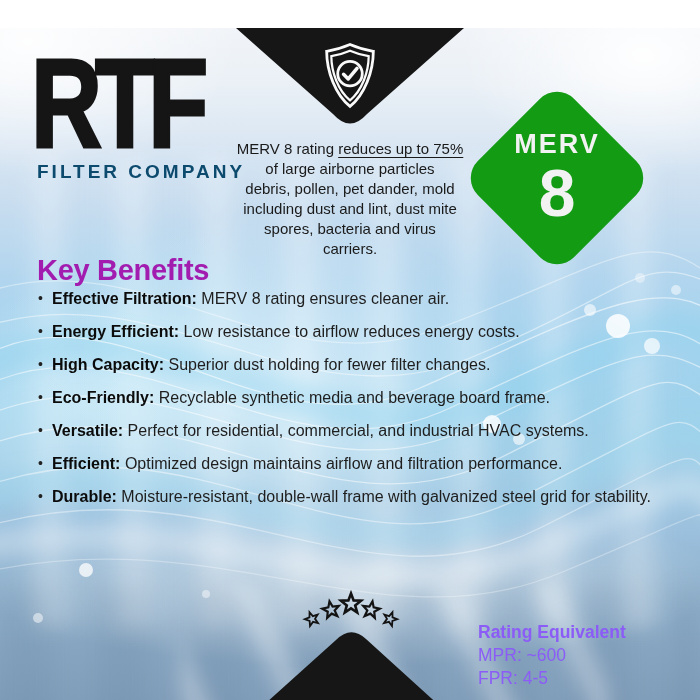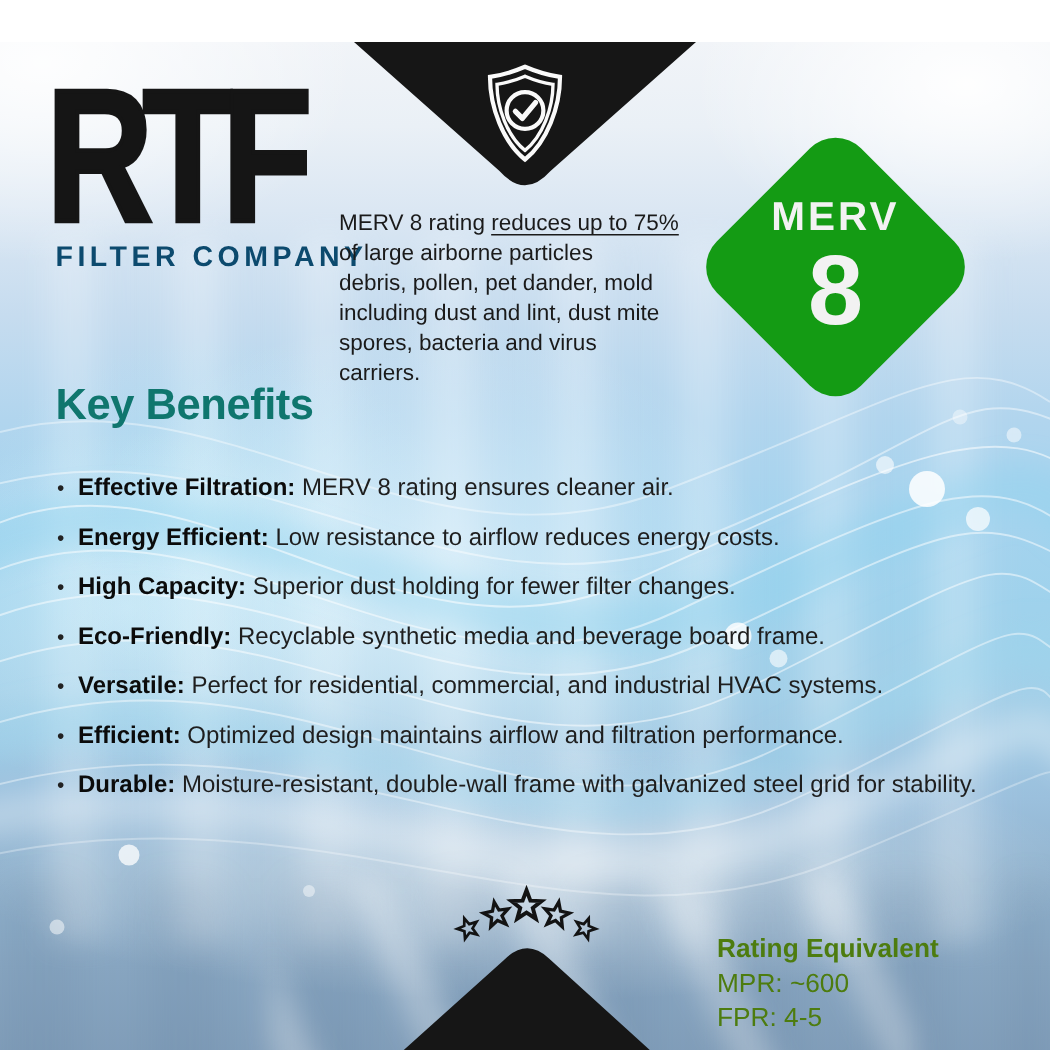--- a/index.html
+++ b/index.html
@@ -63,59 +63,59 @@
     white-space:nowrap;
   }
 
   
   .ribbon-top { position:absolute; left:0; top:0; width:700px; height:120px; }
   .shield { position:absolute; left:322px; top:13px; width:56px; height:70px; }
 
   
   .desc {
     position:absolute; left:226px; top:111px; width:248px;
-    font-size:15px; line-height:20px; color:#1a1a1a;
+    text-align:center; font-size:15px; line-height:20px; color:#1a1a1a;
   }
   .desc .line { white-space:nowrap; }
   .desc .u { text-decoration:underline; text-underline-offset:3px; text-decoration-thickness:1.3px; }
 
   
   .badge {
     position:absolute; left:489px; top:82px; width:136px; height:136px;
     background:#149b14; border-radius:24px; transform:rotate(45deg);
   }
   .badge-inner {
     position:absolute; inset:0; transform:rotate(-45deg);
     display:flex; flex-direction:column; align-items:center; justify-content:center;
     color:#f2f2f2; text-align:center;
   }
   .badge-label { font-size:27px; font-weight:bold; letter-spacing:2px; line-height:1; }
   .badge-value { font-size:66px; font-weight:bold; line-height:1; margin-top:2px; }
 
   
   .kb-title {
     position:absolute; left:37px; top:228px;
-    font-size:29px; line-height:1; font-weight:bold; color:#0f766e; letter-spacing:-0.3px;
+    font-size:29px; line-height:1; font-weight:bold; color:#a21caf; letter-spacing:-0.3px;
   }
   .kb-list {
-    position:absolute; left:38px; top:281px; width:628px;
+    position:absolute; left:38px; top:254px; width:628px;
     font-size:16px; line-height:33px; color:#1e1e1e;
   }
   .kb-item { position:relative; padding-left:14px; }
   .kb-item::before {
     content:"\2022"; position:absolute; left:0; top:0;
     font-size:14px; line-height:33px; color:#222;
   }
   .kb-item b { color:#0b0b0b; }
 
   
   .footer-svg { position:absolute; left:0; top:558px; width:700px; height:142px; }
   .rating {
     position:absolute; left:478px; top:593px;
-    font-size:17.5px; line-height:23px; color:#4d7c0f;
+    font-size:17.5px; line-height:23px; color:#8b5cf6;
   }
   .rating .title { font-weight:bold; }
 </style>
 </head>
 <body>
 
 <div class="stage">
 
   <div class="bg-base"></div>
   <div class="bg-panes"></div>

